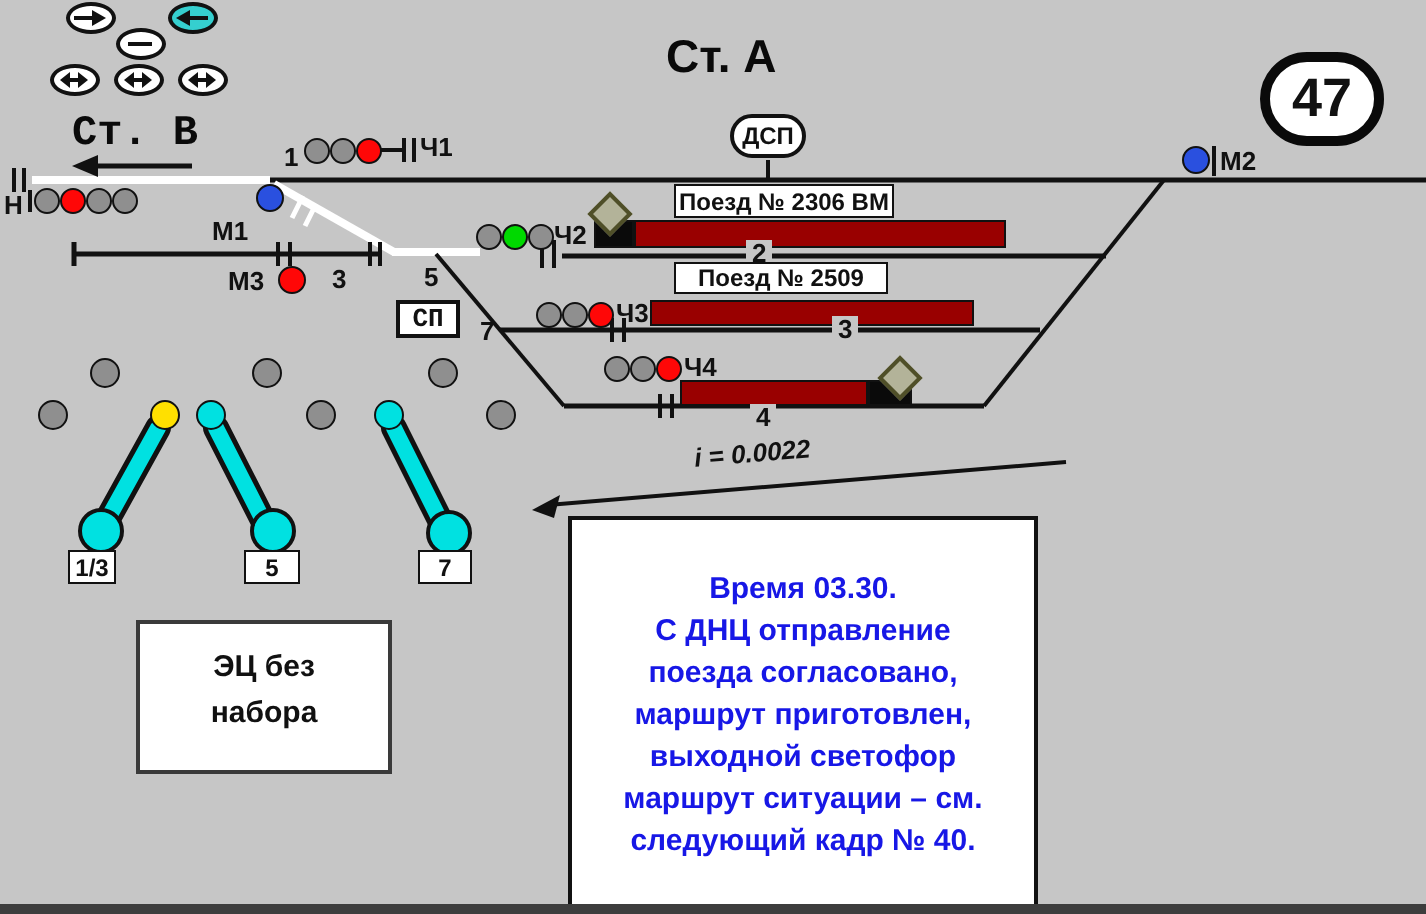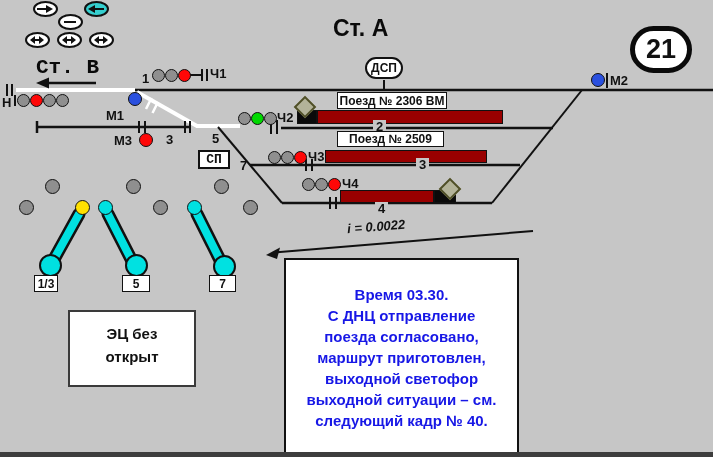--- a/index.html
+++ b/index.html
@@ -125,21 +125,21 @@
       <span class="tri-r sm"></span>
     </div>
   <div class="ov" style="left:88.5px;top:32px;">
       <span class="tri-l sm"></span>
       <span class="shaft w4"></span>
       <span class="tri-r sm"></span>
     </div>
 
   <div class="title" style="left:333px;top:15px;font-size:23px;">Ст. А</div>
   <div class="title" style="left:36px;top:56px;font-size:21px;font-family:Liberation Mono, monospace;">Ст. В</div>
-  <div class="wbox" id="frame-badge">21</div>
+  <div class="wbox" id="frame-badge">47</div>
 
   <div class="wbox" style="left:365px;top:57px;width:34px;height:18px;font-size:12px;border-radius:11px;">ДСП</div>
   <div class="wbox" style="left:198px;top:150px;width:28px;height:15px;font-size:13px;font-family:Liberation Mono, monospace;">СП</div>
   <div class="wbox" style="left:337px;top:92px;width:108px;height:15px;font-size:12px;border-width:1.5px;">Поезд № 2306 ВМ</div>
   <div class="wbox" style="left:337px;top:131px;width:105px;height:14px;font-size:12px;border-width:1.5px;">Поезд № 2509</div>
 
   <div class="bar blk" style="left:297px;top:110px;width:20px;height:14px;"></div>
   <div class="bar red" style="left:317px;top:110px;width:186px;height:14px;"></div>
   <div class="bar red" style="left:325px;top:150px;width:162px;height:13px;"></div>
   <div class="bar red" style="left:340px;top:190px;width:94px;height:13px;"></div>
@@ -206,27 +206,27 @@
   <span class="lamp g" style="left:242.5px;top:199.5px;width:15px;height:15px;"></span>
   <span class="lamp c" style="left:38.5px;top:253.5px;width:23px;height:23px;border-width:2px;"></span>
   <span class="lamp c" style="left:124.5px;top:253.5px;width:23px;height:23px;border-width:2px;"></span>
   <span class="lamp c" style="left:212.5px;top:254.5px;width:23px;height:23px;border-width:2px;"></span>
   <div class="wbox" style="left:34px;top:275px;width:22px;height:15px;font-size:12px;border-width:1.5px;">1/3</div>
   <div class="wbox" style="left:122px;top:275px;width:26px;height:15px;font-size:12px;border-width:1.5px;">5</div>
   <div class="wbox" style="left:209px;top:275px;width:25px;height:15px;font-size:12px;border-width:1.5px;">7</div>
 
   <div class="wbox" id="ec-box">
     <div>ЭЦ без</div>
-    <div>открыт</div>
+    <div>набора</div>
   </div>
 
   <div class="wbox" id="info-box">
     <div>Время 03.30.</div>
     <div>С ДНЦ отправление</div>
     <div>поезда согласовано,</div>
     <div>маршрут приготовлен,</div>
     <div>выходной светофор</div>
-    <div>выходной ситуации – см.</div>
+    <div>маршрут ситуации – см.</div>
     <div>следующий кадр № 40.</div>
   </div>
 
   <div class="abs" id="bottom-strip"></div>
 </div>
 
 </body></html>

